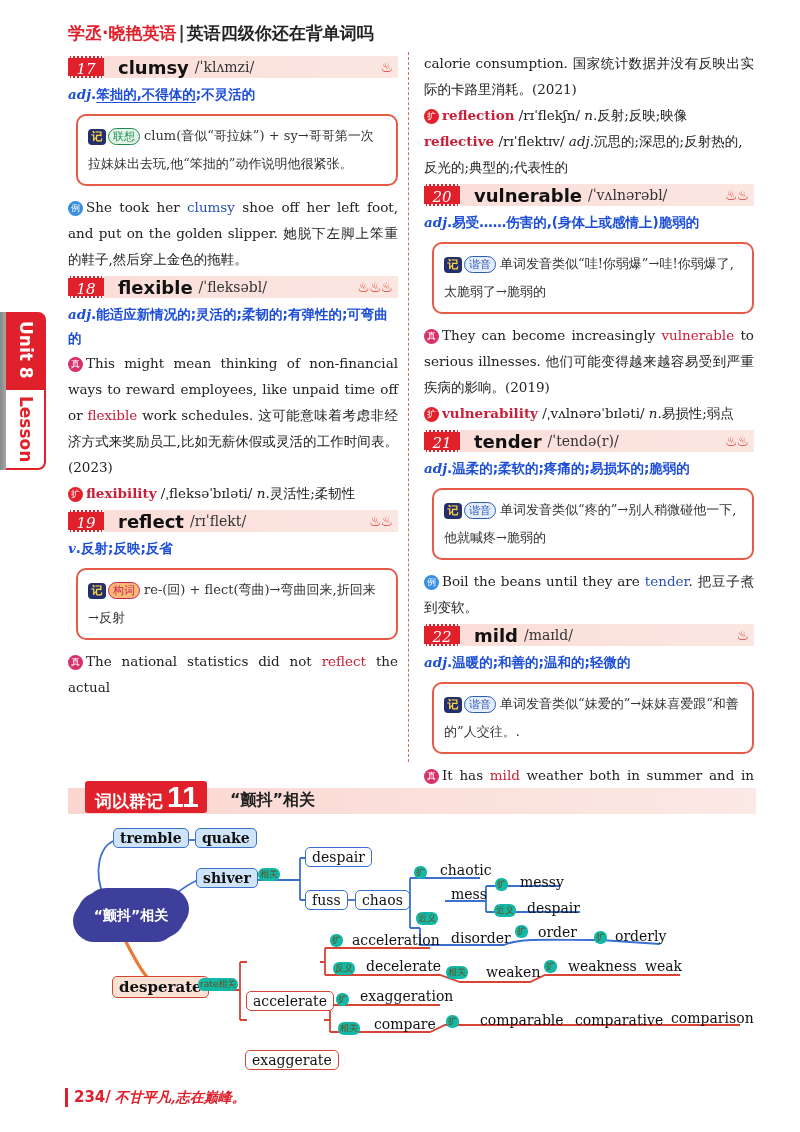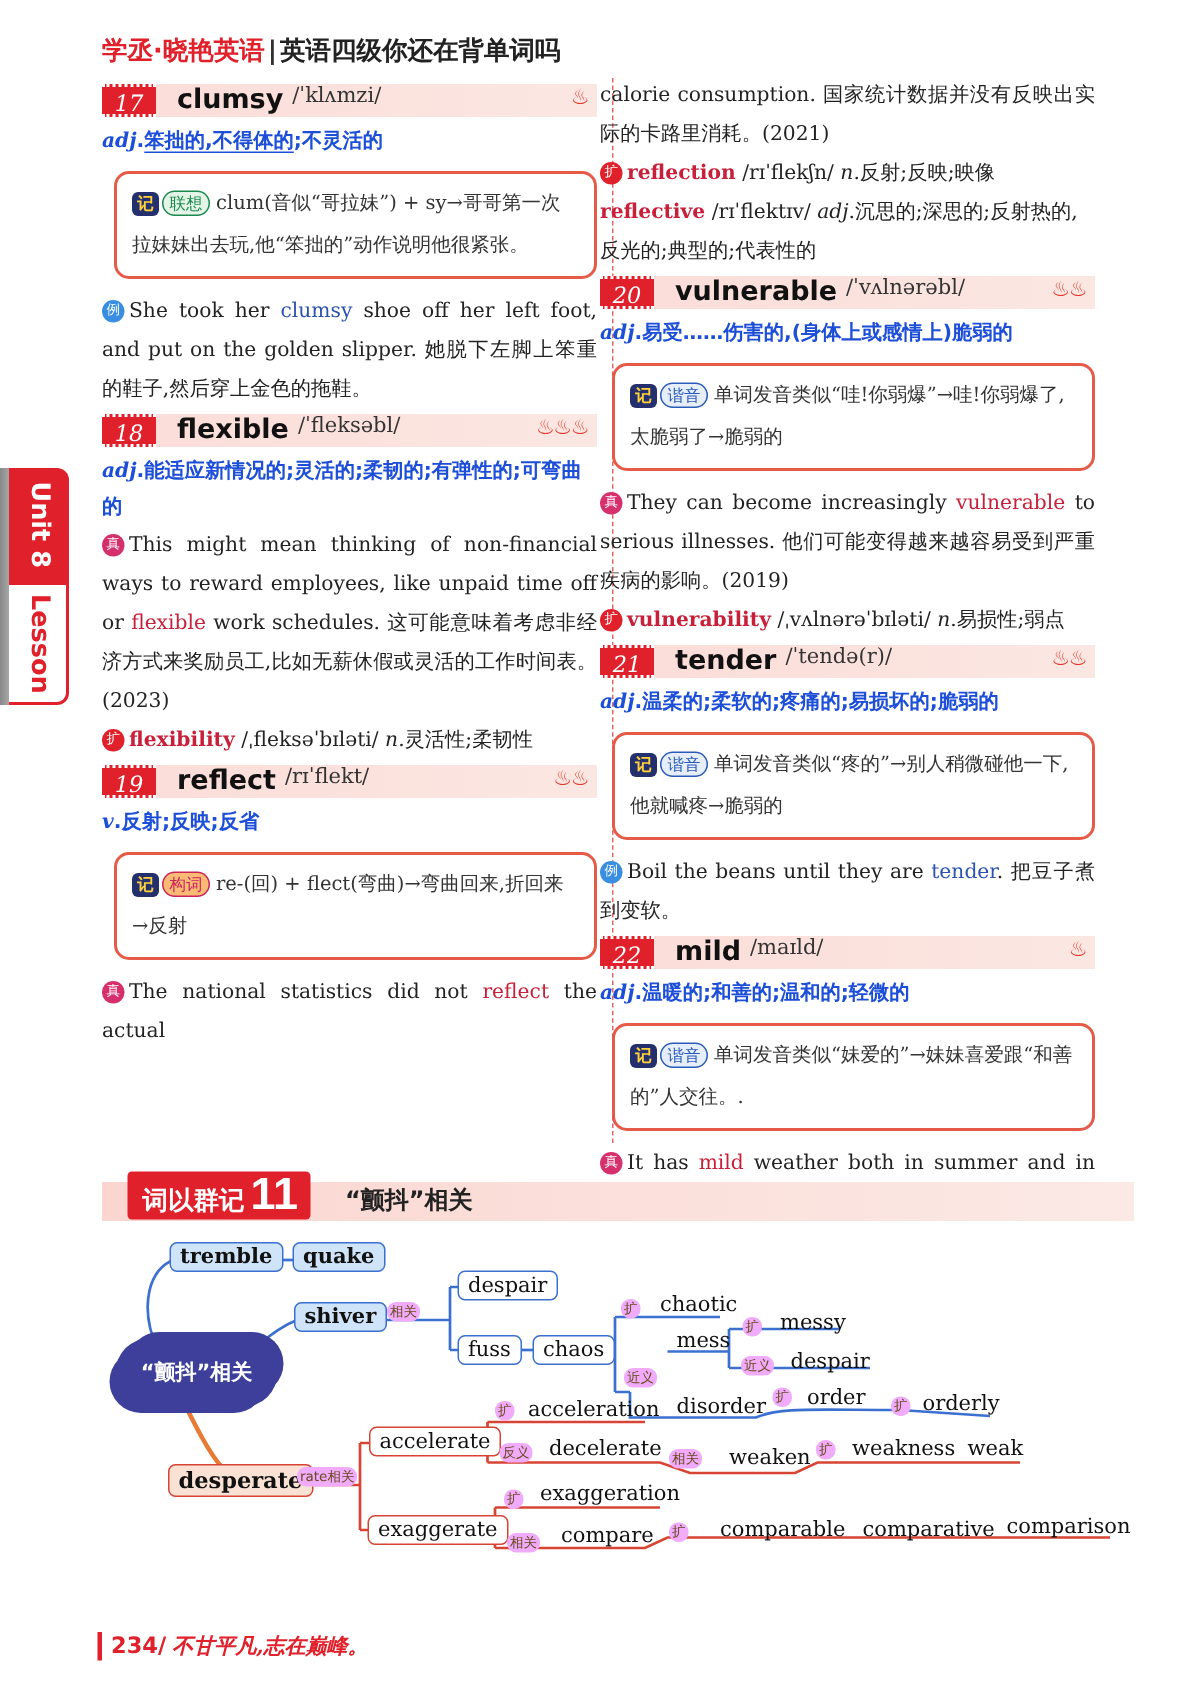--- a/index.html
+++ b/index.html
@@ -4,23 +4,23 @@
 <style>
   * { box-sizing: border-box; margin: 0; padding: 0; }
   body { width: 800px; height: 1132px; background: #fff; position: relative; overflow: hidden;
          font-family: "DejaVu Serif", "Liberation Serif", serif; color: #222; }
   .header { position: absolute; left: 68px; top: 22px; font-family: "DejaVu Sans", sans-serif; font-size: 17px; font-weight: bold; }
   .header .brand { color: #e0202a; }
   .header .sep { color: #333; margin: 0 2px; }
   .header .sub { color: #222; }
   .col { position: absolute; top: 52px; width: 330px; }
   .col.left { left: 68px; }
-  .col.right { left: 400px; top: 50px; }
+  .col.right { left: 424px; top: 50px; }
   .divider { position: absolute; left: 408px; top: 52px; height: 710px; border-left: 1px dashed #d66; }
-  .word-bar { height: 22px; display: flex; background: linear-gradient(90deg,#fbdcd8,#fbe7e2); margin: 4px 0 4px; position: relative; }
+  .word-bar { height: 22px; display: flex; align-items: center; background: linear-gradient(90deg,#fbdcd8,#fbe7e2); margin: 4px 0 4px; position: relative; }
   .num { width: 36px; height: 22px; background: #e0202a; color: #fff; font-family: "DejaVu Serif", serif; font-style: italic; font-size: 15px; text-align: center; line-height: 22px;
          border-top: 2px dotted #fff; border-bottom: 2px dotted #fff; }
   .word { font-family: "DejaVu Sans", sans-serif; font-weight: bold; font-size: 18px; margin-left: 14px; color: #111; }
   .phon { font-size: 14px; margin-left: 6px; color: #333; }
   .flames { position: absolute; right: 6px; color: #e3382c; font-size: 14px; letter-spacing: -1px; }
   .def { font-family: "DejaVu Sans", sans-serif; font-size: 13.5px; line-height: 24px; font-weight: bold; color: #1d4ed8; }
   .def .pos { font-style: italic; font-family: "DejaVu Serif", serif; }
   .def u { text-decoration: underline; text-underline-offset: 3px; }
   .memo { border: 2px solid #e65a48; border-radius: 10px; padding: 6px 10px; margin: 8px 0 8px 8px; font-size: 13px; line-height: 28px; color: #333; }
   .memo-icon { display: inline-block; width: 18px; height: 16px; background: #24306e; color: #ffd23a; border-radius: 4px; font-size: 11px; text-align: center; line-height: 16px; font-weight: bold; vertical-align: middle; font-family: "DejaVu Sans", sans-serif; }
@@ -43,23 +43,23 @@
   .side-tab .unit { position: absolute; left: 6px; top: 0; width: 40px; height: 76px; background: #e0202a; border-radius: 0 8px 0 0; color: #fff; font-family: "DejaVu Sans", sans-serif; font-weight: bold; font-size: 17px; writing-mode: vertical-rl; text-align: center; line-height: 40px; }
   .side-tab .lesson { position: absolute; left: 6px; top: 76px; width: 40px; height: 82px; background: #fff; border: 2px solid #e0202a; border-left: none; border-radius: 0 0 8px 0; color: #e0202a; font-family: "DejaVu Sans", sans-serif; font-weight: bold; font-size: 17px; writing-mode: vertical-rl; text-align: center; line-height: 36px; }
   .group-bar { position: absolute; left: 68px; top: 788px; width: 688px; height: 26px; background: linear-gradient(90deg,#fbd6d0,#fbe9e5); }
   .group-label { position: absolute; left: 85px; top: 781px; height: 32px; padding: 0 8px 0 10px; background: #e0202a; color: #fff; font-family: Liberation Sans, sans-serif; font-weight: bold; font-size: 17px; line-height: 32px; border-radius: 3px; }
   .group-label .big { font-size: 30px; margin-left: 4px; }
   .group-title { position: absolute; left: 230px; top: 790px; font-family: "DejaVu Sans", sans-serif; font-weight: bold; font-size: 16px; color: #222; }
   .mm { position: absolute; left: 0; top: 0; width: 800px; height: 1132px; }
   .node { position: absolute; font-family: "DejaVu Serif", serif; font-size: 14px; color: #111; }
   .node.box { border: 1.5px solid #3b6fd0; border-radius: 5px; padding: 1px 6px; background: #fff; }
   .node.box.fill { background: #cfe4f8; font-weight: bold; }
-  .node.box.red { border-color: #d84434; }
+  .node.box.red { border-color: #d84434; margin-top: 40px; }
   .node.box.redfill { border-color: #d84434; background: #f9e1d3; font-weight: bold; font-size: 15px; }
-  .rel { position: absolute; font-size: 9px; color: #6a4a1a; background: #f0abfc; border-radius: 6px; padding: 0 2px; font-family: "DejaVu Sans", sans-serif; }
+  .rel { position: absolute; font-size: 9px; color: #6a4a1a; background: #14b8a6; border-radius: 6px; padding: 0 2px; font-family: "DejaVu Sans", sans-serif; }
   .cloud { position: absolute; left: 77px; top: 892px; width: 108px; height: 46px; background: #3d3f9a; border-radius: 24px; color: #fff; font-family: "DejaVu Sans", sans-serif; font-weight: bold; font-size: 14px; text-align: center; line-height: 46px; box-shadow: 6px -6px 0 -2px #3d3f9a, -6px 6px 0 -2px #3d3f9a; }
   .footer { position: absolute; left: 65px; top: 1088px; font-family: "DejaVu Sans", sans-serif; color: #e0202a; font-size: 15px; font-weight: bold; border-left: 3px solid #e0202a; padding-left: 6px; }
   .footer .motto { font-family: "DejaVu Serif", serif; font-style: italic; font-weight: bold; font-size: 14px; margin-left: 4px; }
 </style>
 </head>
 <body>
 
 <div class="header">
   <span class="brand">学丞·晓艳英语</span><span class="sep">|</span><span class="sub">英语四级你还在背单词吗</span>
 </div>

